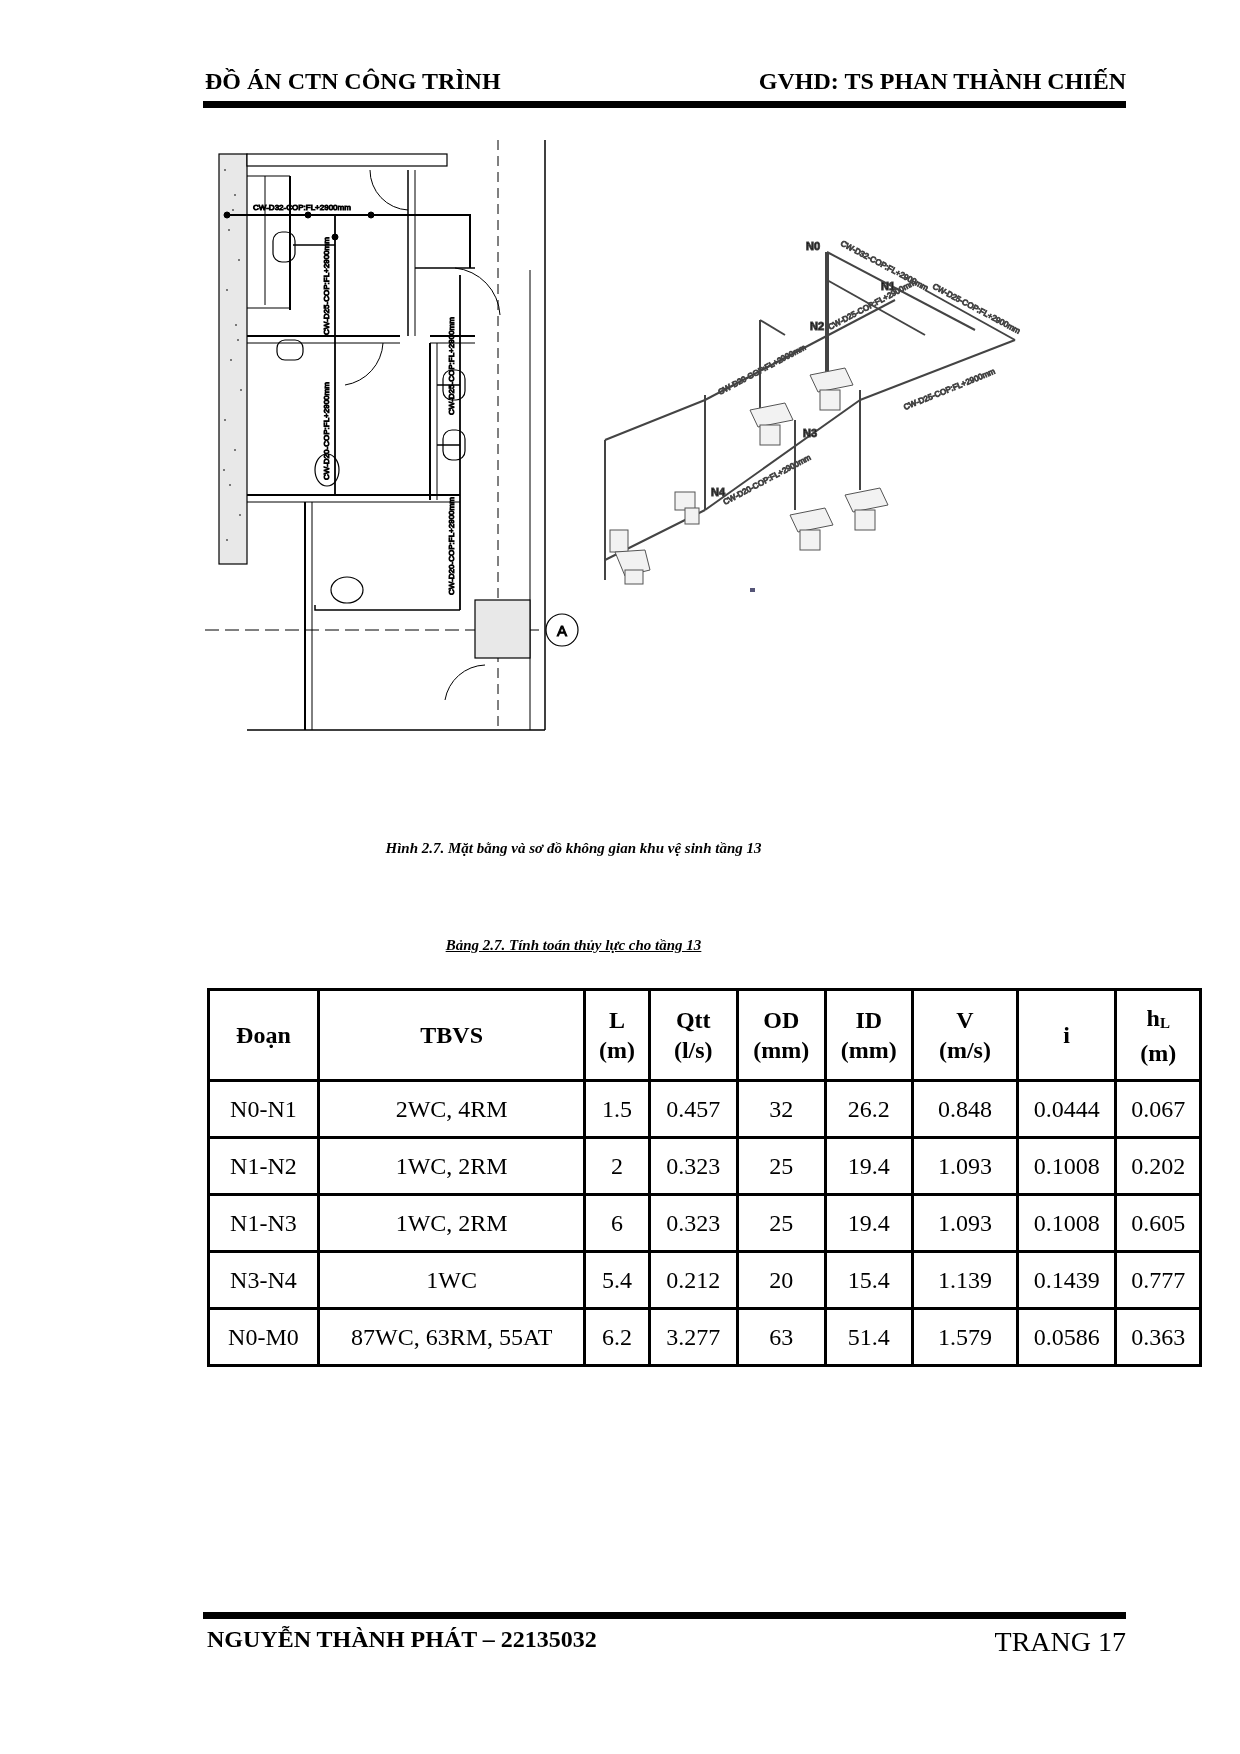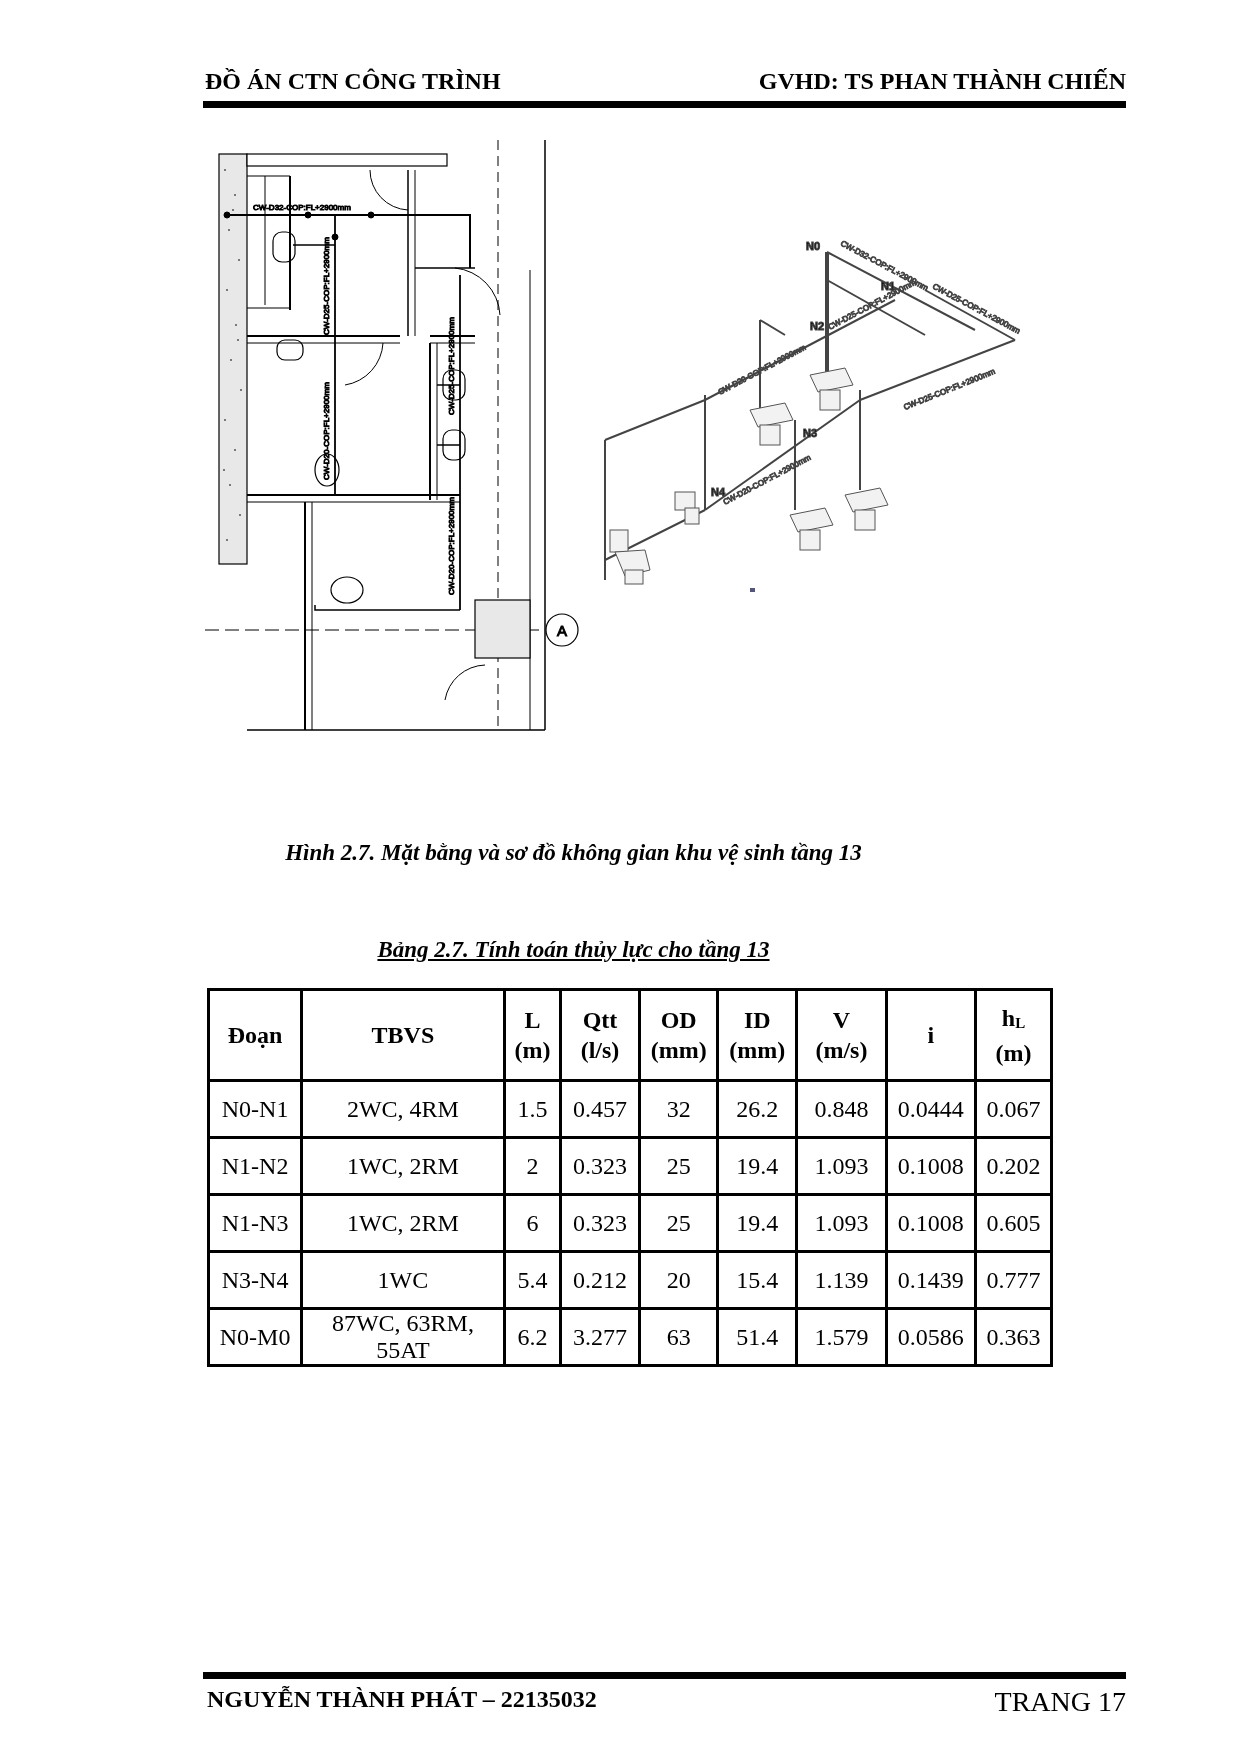--- a/index.html
+++ b/index.html
@@ -4,26 +4,26 @@
 <style>
   html,body{margin:0;padding:0;background:#fff;}
   body{width:1240px;height:1754px;position:relative;overflow:hidden;font-family:"Liberation Serif","DejaVu Serif",serif;color:#000;}
   .hdr{position:absolute;left:203px;width:923px;top:66px;height:42px;}
   .hdr .l,.hdr .r{position:absolute;top:0;font-weight:bold;font-size:24px;line-height:30px;}
   .hdr .l{left:2px;text-align:right;}
   .hdr .r{right:0;}
   .hdr .rule{position:absolute;left:0;right:0;bottom:0;height:7px;background:#000;}
   .fig{position:absolute;left:205px;top:140px;width:920px;height:686px;}
   .fig svg{width:100%;height:100%;display:block;}
-  .caption{position:absolute;left:0;width:1147px;text-align:center;font-style:italic;font-weight:bold;font-size:23px;}
-  table.hyd{position:absolute;left:207px;top:988px;width:846px;border-collapse:collapse;font-size:24px;}
+  .caption{position:absolute;left:0;width:1147px;text-align:center;font-style:italic;font-weight:bold;font-size:15px;}
+  table.hyd{position:absolute;left:207px;top:988px;width:995px;border-collapse:collapse;font-size:24px;}
   table.hyd th,table.hyd td{border:3px solid #000;text-align:center;padding:0 2px;}
   table.hyd th{font-weight:bold;height:88px;line-height:30px;}
   table.hyd td{height:54px;}
-  .ftr{position:absolute;left:203px;width:923px;top:1672px;height:50px;}
+  .ftr{position:absolute;left:203px;width:923px;top:1612px;height:50px;}
   .ftr .rule{position:absolute;left:0;right:0;top:0;height:7px;background:#000;}
   .ftr .l{position:absolute;left:4px;top:14px;font-weight:bold;font-size:24px;}
   .ftr .r{position:absolute;right:0;top:14px;font-size:28px;}
   sub{font-size:15px;vertical-align:-2px;}
   .lbl{font-family:"Liberation Sans","DejaVu Sans",sans-serif;font-size:8px;fill:#222;}
   .node{font-family:"Liberation Sans","DejaVu Sans",sans-serif;font-size:11px;font-weight:bold;fill:#000;}
 </style>
 </head>
 <body>
 

